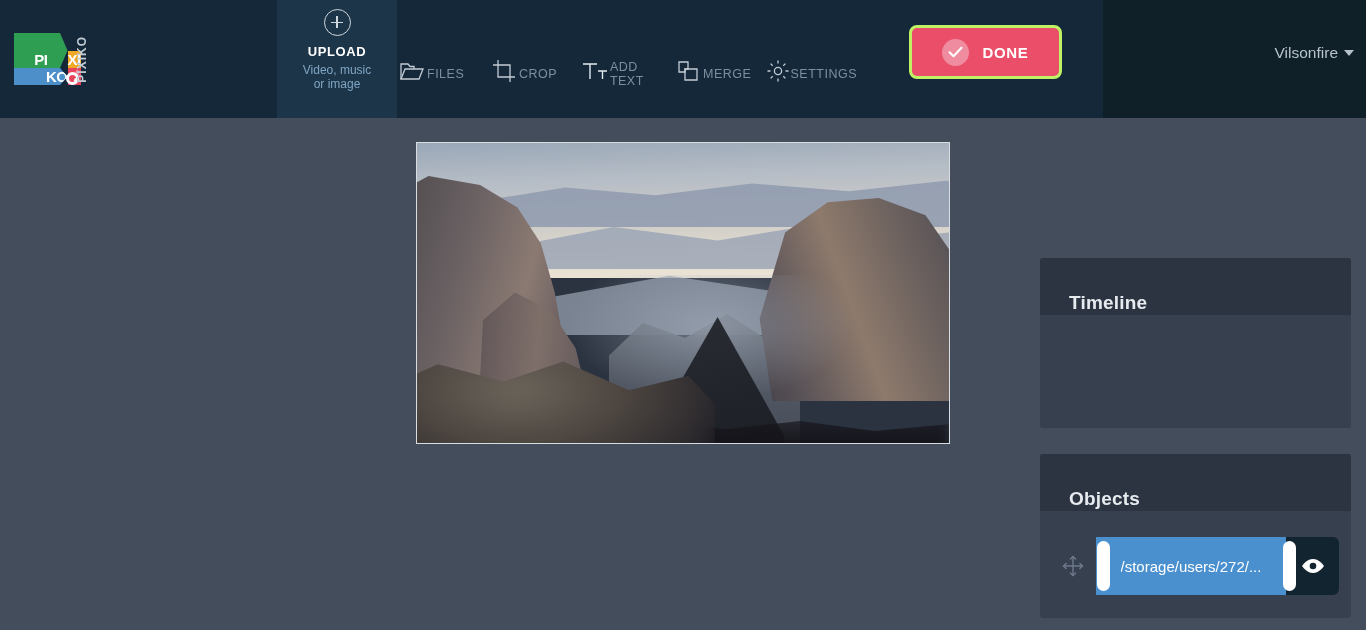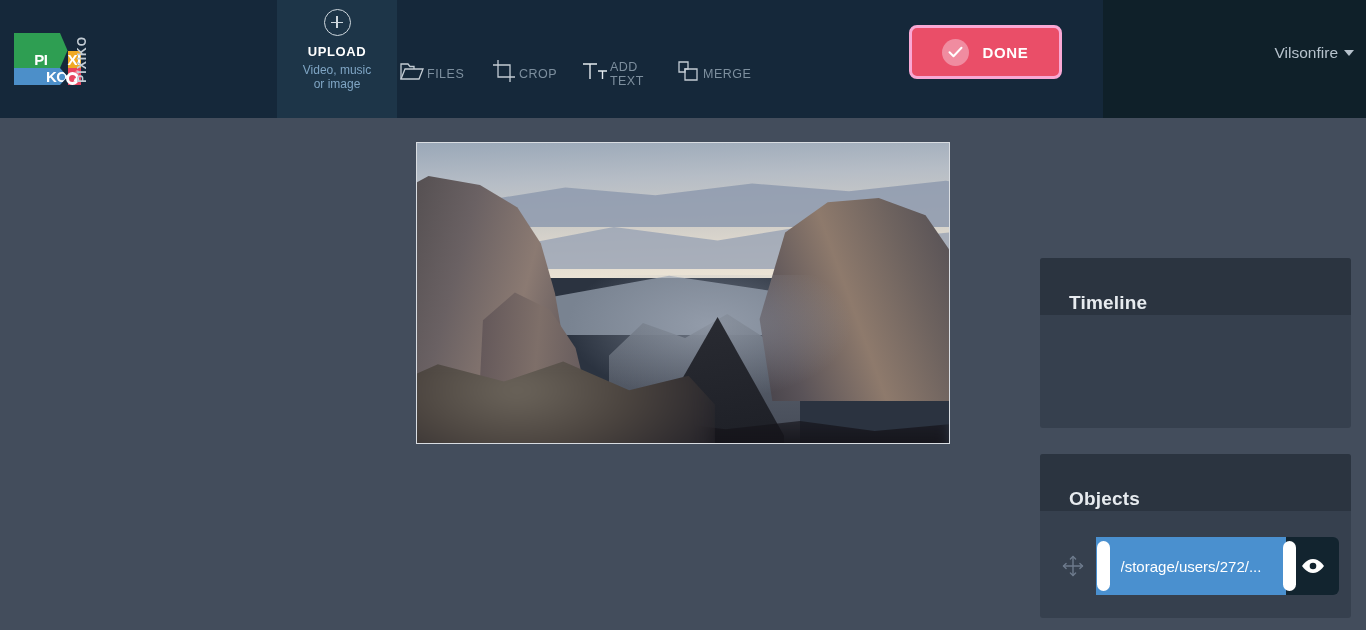--- a/index.html
+++ b/index.html
@@ -119,21 +119,21 @@
   }
   .tool-label {
     color: #7d8f9e; font-size: 12.5px; letter-spacing: 0.5px;
   }
 
   
   .done-btn {
     position: absolute; left: 909px; top: 25px;
     width: 153px; height: 54px;
     background: #ea4e68;
-    border: 3px solid #f9a8d4;
+    border: 3px solid #bef264;
     border-radius: 8px;
     display: flex; align-items: center; justify-content: center;
     cursor: pointer;
   }
   .done-check {
     width: 27px; height: 27px; border-radius: 50%;
     background: #f08ca0;
     display: flex; align-items: center; justify-content: center;
     margin-right: 13px;
   }
@@ -404,20 +404,29 @@
     <div class="tool-item">
       <div class="tool-icon">
         <svg width="24" height="22" viewBox="0 0 24 22" fill="none" stroke="#c3ccd4" stroke-width="1.3">
           <path d="M3 2h9v7h-3v3H3V2z"></path>
           <path d="M9 9h12v11H9V9z"></path>
         </svg>
       </div>
       <div class="tool-label">MERGE</div>
     </div>
 
+    <div class="tool-item">
+      <div class="tool-icon">
+        <svg width="24" height="24" viewBox="0 0 24 24" fill="none" stroke="#c3ccd4" stroke-width="1.3">
+          <circle cx="12" cy="12" r="3.6"></circle>
+          <path d="M12 1.5v3M12 19.5v3M1.5 12h3M19.5 12h3M4.6 4.6l2.1 2.1M17.3 17.3l2.1 2.1M19.4 4.6l-2.1 2.1M6.7 17.3l-2.1 2.1"></path>
+        </svg>
+      </div>
+      <div class="tool-label">SETTINGS</div>
+    </div>
 
   </div>
 
   <div class="done-btn">
     <div class="done-check">
       <svg width="15" height="12" viewBox="0 0 15 12" fill="none" stroke="#ffffff" stroke-width="2" stroke-linecap="round" stroke-linejoin="round">
         <path d="M1.5 6.2l4 4L13.5 1.8"></path>
       </svg>
     </div>
     <div class="done-label">DONE</div>

